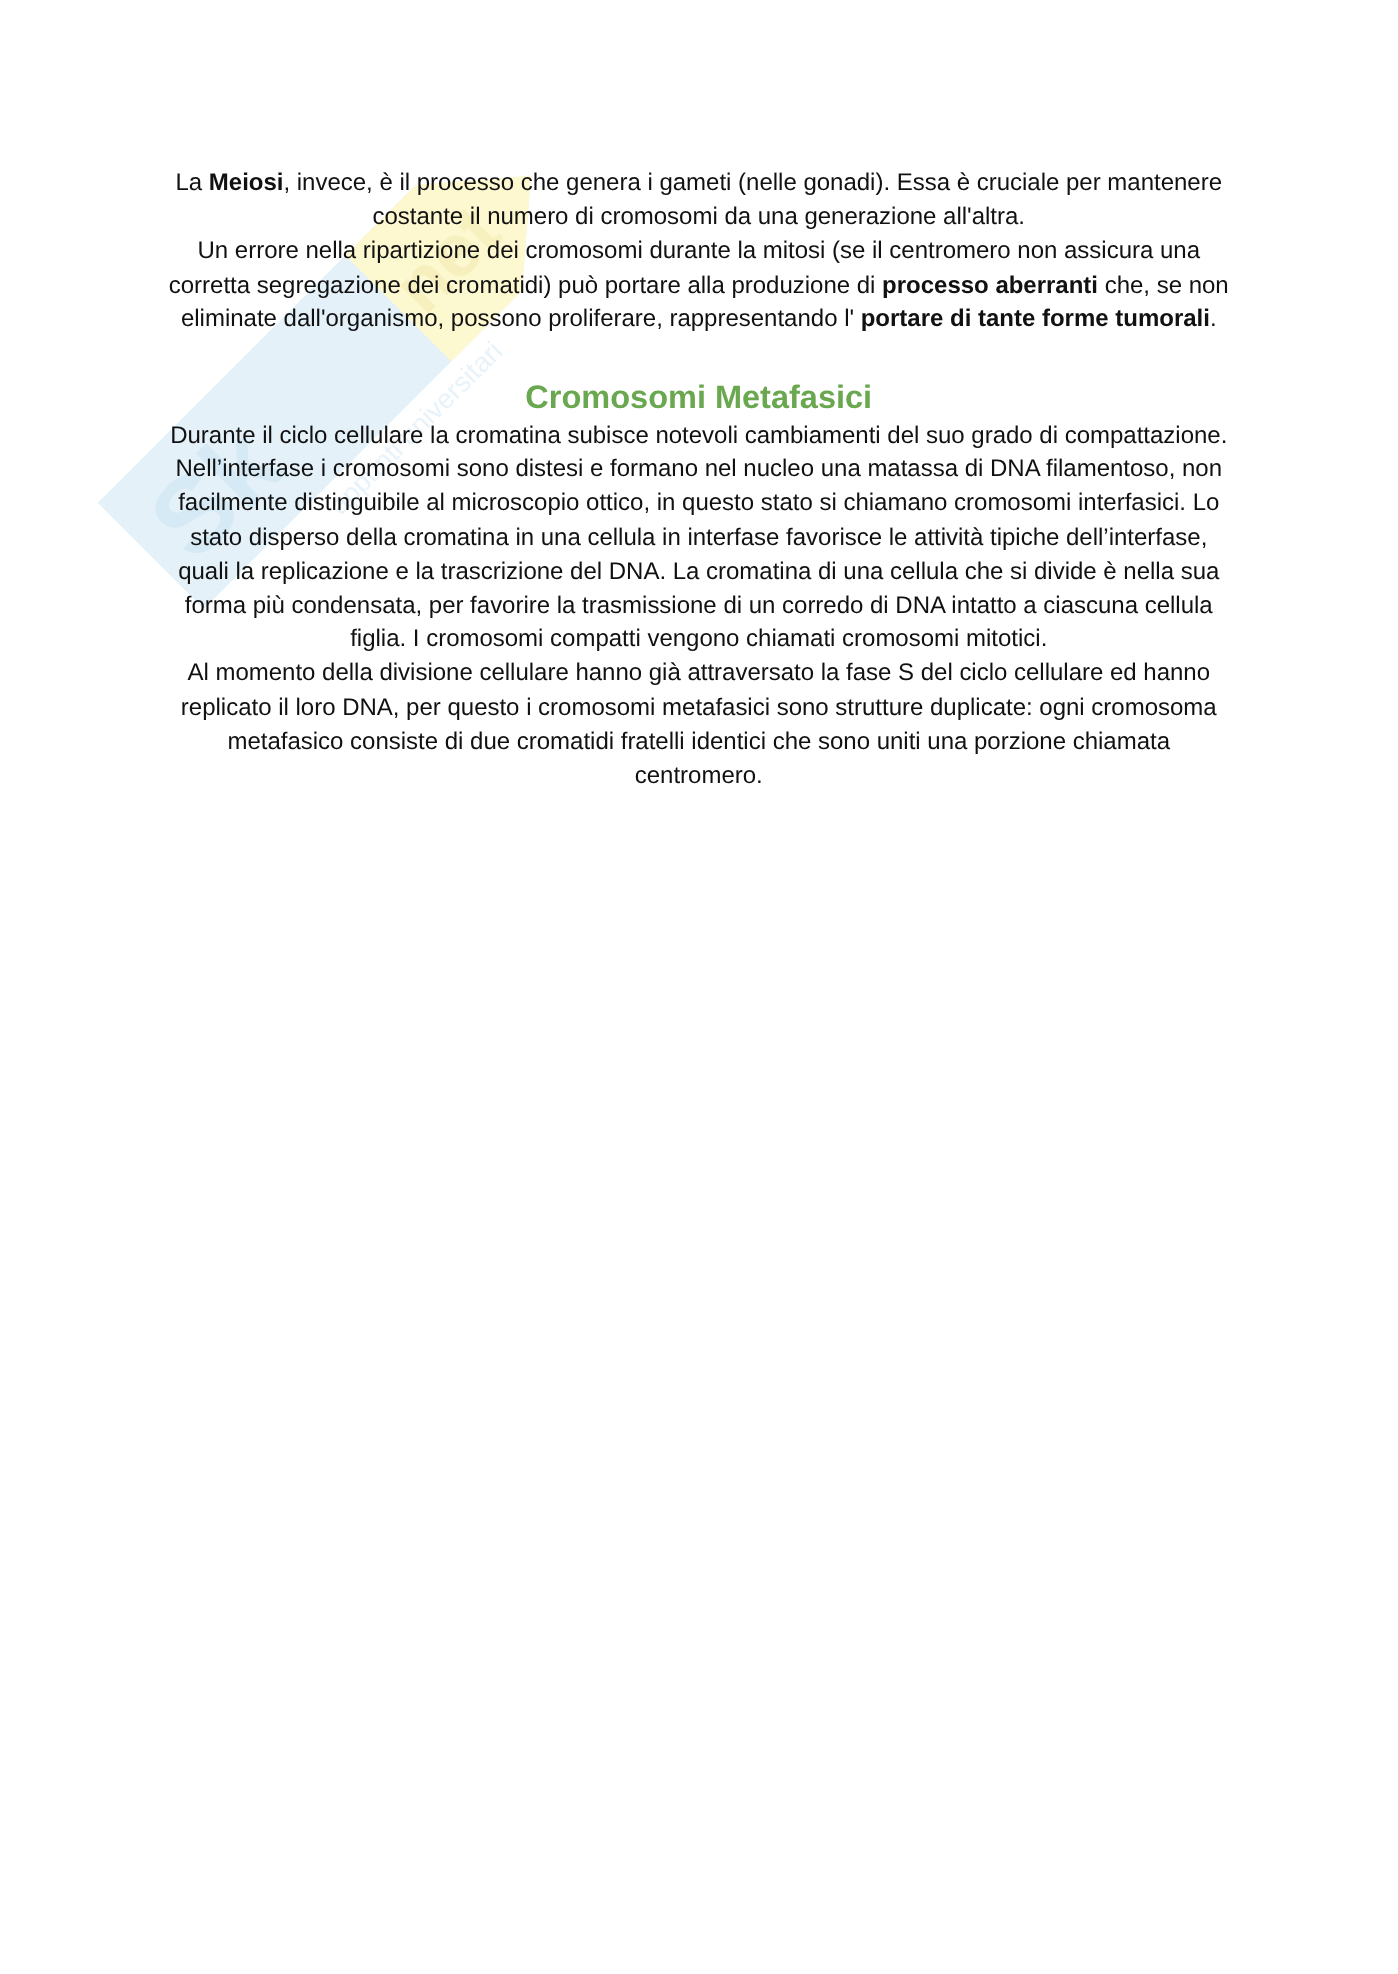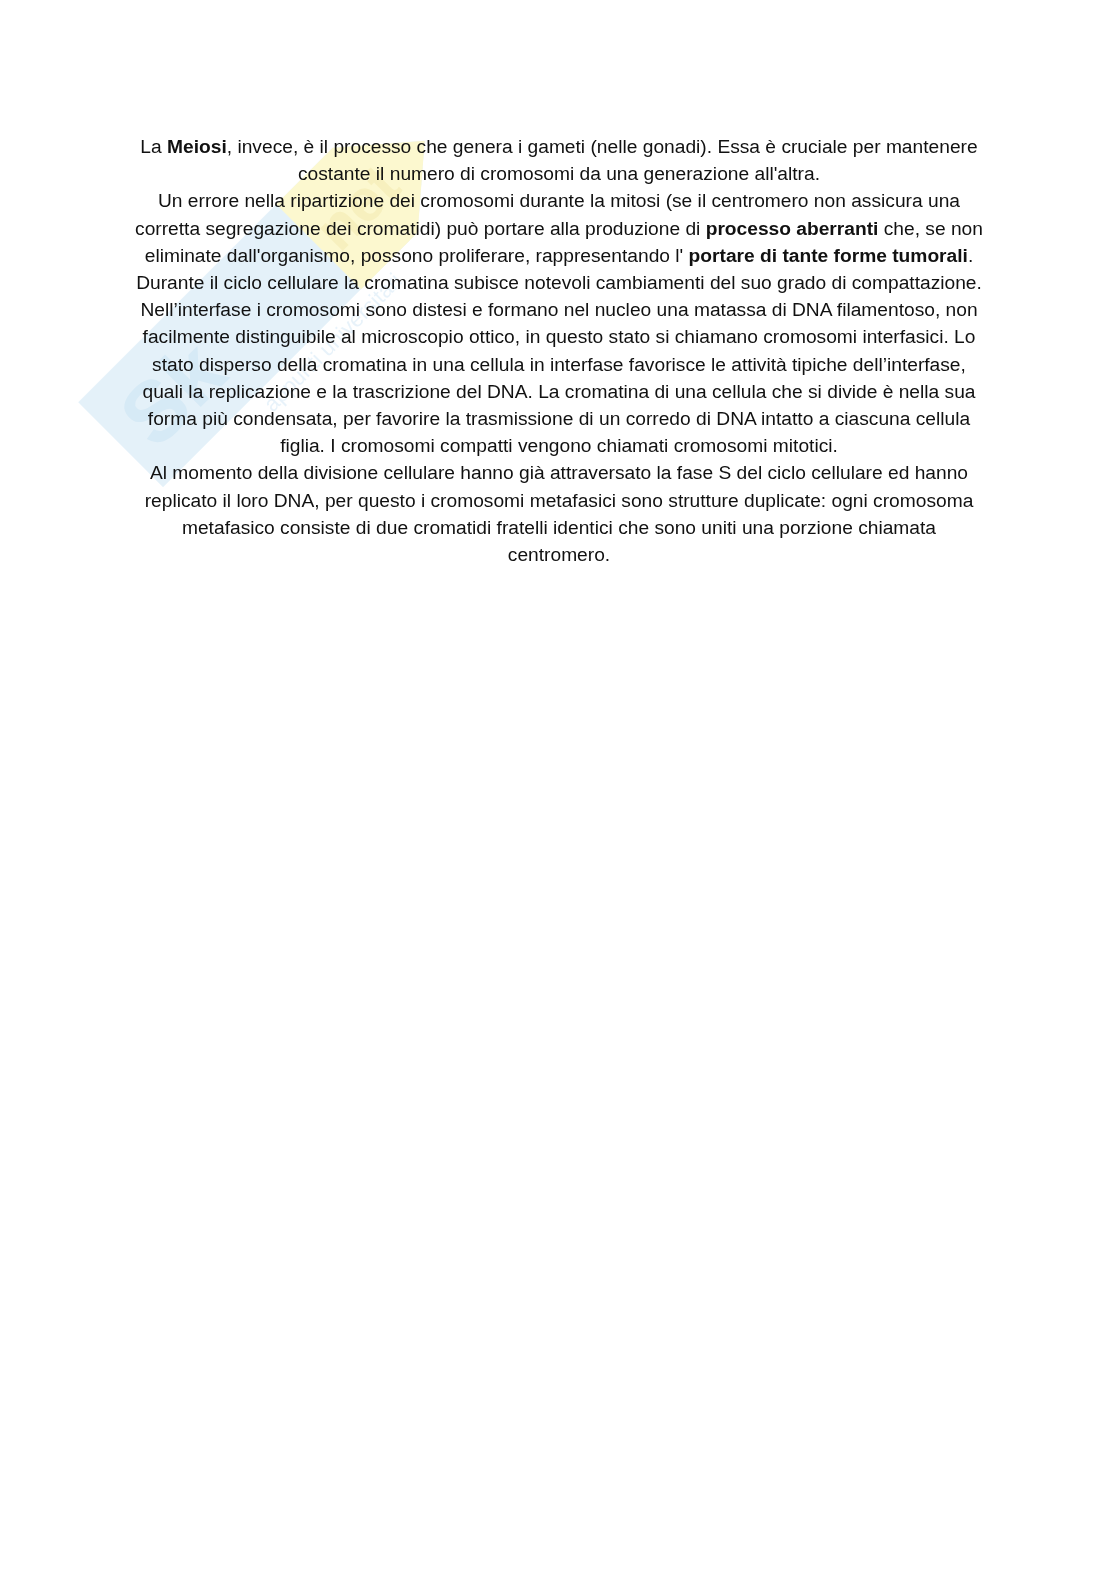--- a/index.html
+++ b/index.html
@@ -39,17 +39,18 @@
 
   <p class="p"><span>La </span><b>Meiosi</b><span>, invece, è il processo che genera i gameti (nelle gonadi). Essa è cruciale per mantenere costante il numero di cromosomi da una generazione all'altra.</span></p>
 
 
 
 
 
 
   <p class="p"><span>Un errore nella ripartizione dei cromosomi durante la mitosi (se il centromero non assicura una corretta segregazione dei cromatidi) può portare alla produzione di </span><b>processo aberranti</b><span> che, se non eliminate dall'organismo, possono proliferare, rappresentando l' </span><b>portare di tante forme tumorali</b><span>.</span></p>
 
+  <h2 class="h2">Cromosomi Metafasici</h2>
 
   <p class="p">Durante il ciclo cellulare la cromatina subisce notevoli cambiamenti del suo grado di compattazione. Nell’interfase i cromosomi sono distesi e formano nel nucleo una matassa di DNA filamentoso, non facilmente distinguibile al microscopio ottico, in questo stato si chiamano cromosomi interfasici. Lo stato disperso della cromatina in una cellula in interfase favorisce le attività tipiche dell’interfase, quali la replicazione e la trascrizione del DNA. La cromatina di una cellula che si divide è nella sua forma più condensata, per favorire la trasmissione di un corredo di DNA intatto a ciascuna cellula figlia. I cromosomi compatti vengono chiamati cromosomi mitotici.</p>
   <p class="p">Al momento della divisione cellulare hanno già attraversato la fase S del ciclo cellulare ed hanno replicato il loro DNA, per questo i cromosomi metafasici sono strutture duplicate: ogni cromosoma metafasico consiste di due cromatidi fratelli identici che sono uniti una porzione chiamata centromero.</p>
 
 </div>
 
 </body></html>

